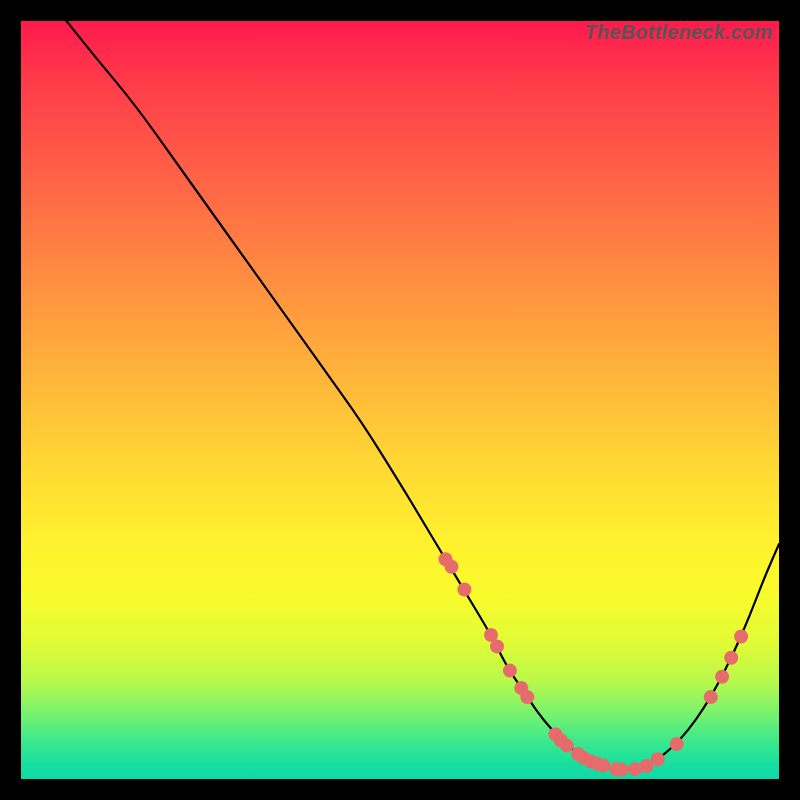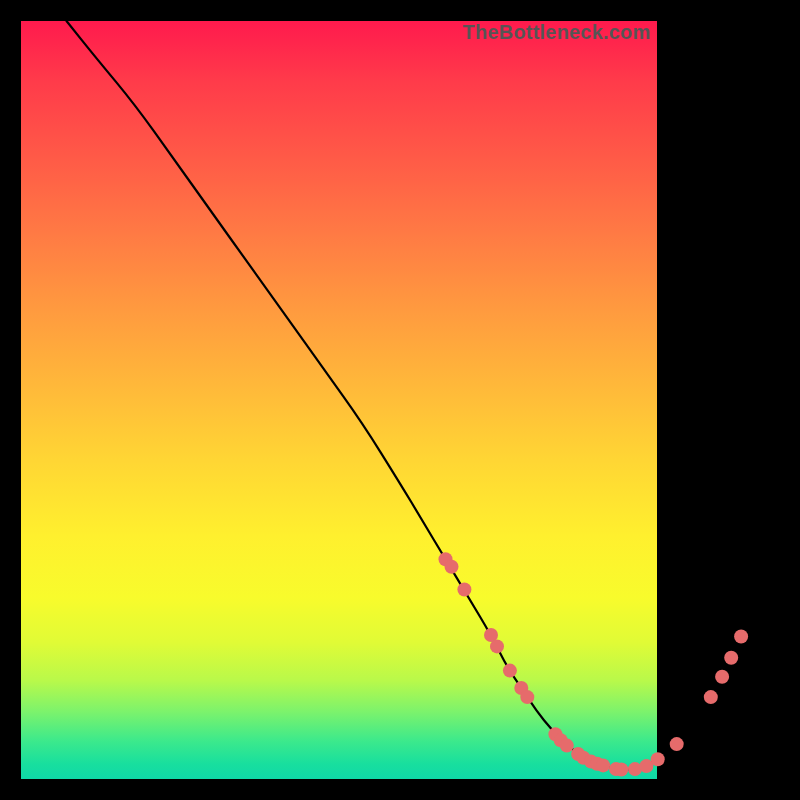--- a/index.html
+++ b/index.html
@@ -8,39 +8,40 @@
     background: #000;
     width: 800px;
     height: 800px;
     overflow: hidden;
     font-family: Arial, Helvetica, sans-serif;
   }
   .frame {
     position: absolute;
     left: 21px;
     top: 21px;
-    width: 636px;
+    width: 758px;
     height: 758px;
     background: linear-gradient(to bottom,
       #ff1a4d 0%,
       #ff3b4a 8%,
       #ff5a47 18%,
       #ff7a44 28%,
       #ff9a3f 38%,
       #ffb83a 48%,
       #ffd634 58%,
       #fff02e 68%,
       #f8fb2c 76%,
       #e0fb36 82%,
       #b9f94a 87%,
       #7ef36b 91%,
       #3ce98c 95%,
       #18df9e 98%,
       #0fd8a8 100%
     );
+    font-style: italic;
   }
   .watermark {
     position: absolute;
     top: 0px;
     right: 6px;
     color: #555;
     font-size: 20px;
     font-weight: 600;
     letter-spacing: 0.2px;
     user-select: none;

